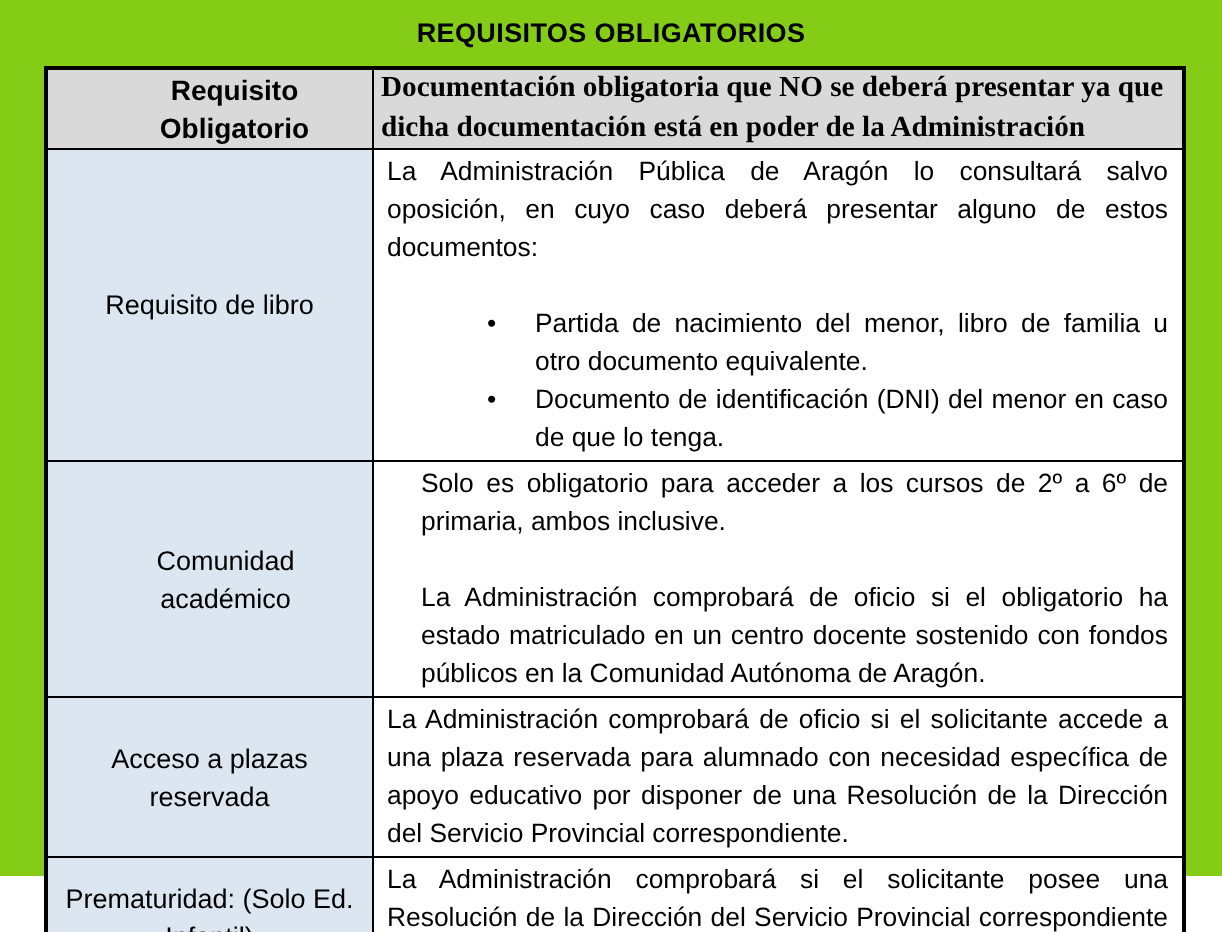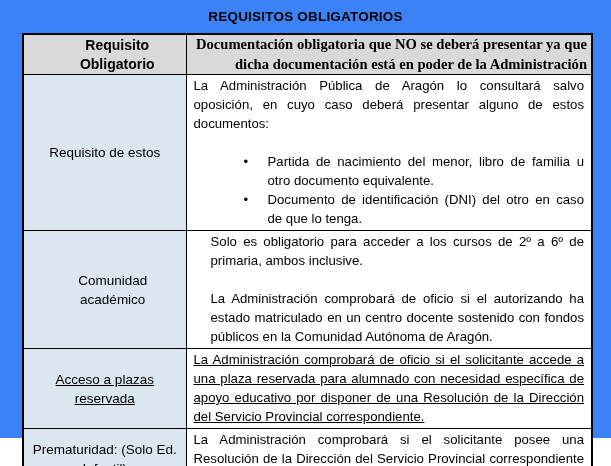--- a/index.html
+++ b/index.html
@@ -8,21 +8,21 @@
     width: 611px;
     height: 466px;
     font-family: "Liberation Sans", sans-serif;
     color: #000000;
     overflow: hidden;
   }
   .page {
     width: 611px;
     height: 438px;
     position: relative;
-    background: #3b82f6;
+    background: #84cc16;
   }
   .title {
     text-align: center;
     font-size: 13.5px;
     font-weight: bold;
     letter-spacing: 0.2px;
     padding-top: 9px;
     margin-bottom: 9px;
     font-family: "Liberation Sans", sans-serif;
   }
@@ -49,21 +49,21 @@
     font-family: "Liberation Sans", sans-serif;
     padding-left: 25px;
   }
   th.h1 .hwrap {
     display: inline-block;
     max-width: 95px;
   }
   th.h2 {
     background: #d9d9d9;
     height: 40px;
-    text-align: right;
+    text-align: left;
     font-size: 14.6px;
     line-height: 19.5px;
     font-weight: bold;
     font-family: "Liberation Serif", serif;
     padding: 0 4px;
   }
   td.label {
     background: #dce6f1;
     text-align: center;
     vertical-align: middle;
@@ -84,21 +84,21 @@
   .bullet-row { display: flex; }
   .bullet-glyph {
     width: 26px;
     flex: 0 0 26px;
     text-align: left;
     padding-left: 2px;
   }
   .bullet-text { flex: 1 1 auto; text-align: justify; }
   tr.r0 td { height: 140px; }
   tr.r1 td { height: 111px; padding-left: 24px; }
-  tr.r2 td { height: 69px; text-decoration: underline; }
+  tr.r2 td { height: 69px; }
   tr.r3 td { height: 56px; }
 </style>
 </head>
 <body>
 
 <div class="page">
 
   <div class="title">REQUISITOS OBLIGATORIOS</div>
 
   <table class="req-table">
@@ -112,41 +112,41 @@
           <span class="hwrap">Requisito Obligatorio</span>
         </th>
         <th class="h2">
           <span>Documentación obligatoria que NO se deberá presentar ya que dicha documentación está en poder de la Administración</span>
         </th>
       </tr>
     </thead>
     <tbody>
 
       <tr class="r0">
-        <td class="label">Requisito de estos</td>
+        <td class="label">Requisito de libro</td>
         <td class="content">
           <p class="spaced">La Administración Pública de Aragón lo consultará salvo oposición, en cuyo caso deberá presentar alguno de estos documentos:</p>
           <div class="bullets">
             <div class="bullet-row">
               <span class="bullet-glyph">•</span>
               <span class="bullet-text">Partida de nacimiento del menor, libro de familia u otro documento equivalente.</span>
             </div>
             <div class="bullet-row">
               <span class="bullet-glyph">•</span>
-              <span class="bullet-text">Documento de identificación (DNI) del otro en caso de que lo tenga.</span>
+              <span class="bullet-text">Documento de identificación (DNI) del menor en caso de que lo tenga.</span>
             </div>
           </div>
         </td>
       </tr>
 
       <tr class="r1">
         <td class="label">Comunidad académico</td>
         <td class="content">
           <p class="spaced">Solo es obligatorio para acceder a los cursos de 2º a 6º de primaria, ambos inclusive.</p>
-          <p>La Administración comprobará de oficio si el autorizando ha estado matriculado en un centro docente sostenido con fondos públicos en la Comunidad Autónoma de Aragón.</p>
+          <p>La Administración comprobará de oficio si el obligatorio ha estado matriculado en un centro docente sostenido con fondos públicos en la Comunidad Autónoma de Aragón.</p>
         </td>
       </tr>
 
       <tr class="r2">
         <td class="label">Acceso a plazas reservada</td>
         <td class="content">
           <p>La Administración comprobará de oficio si el solicitante accede a una plaza reservada para alumnado con necesidad específica de apoyo educativo por disponer de una Resolución de la Dirección del Servicio Provincial correspondiente.</p>
         </td>
       </tr>
 

